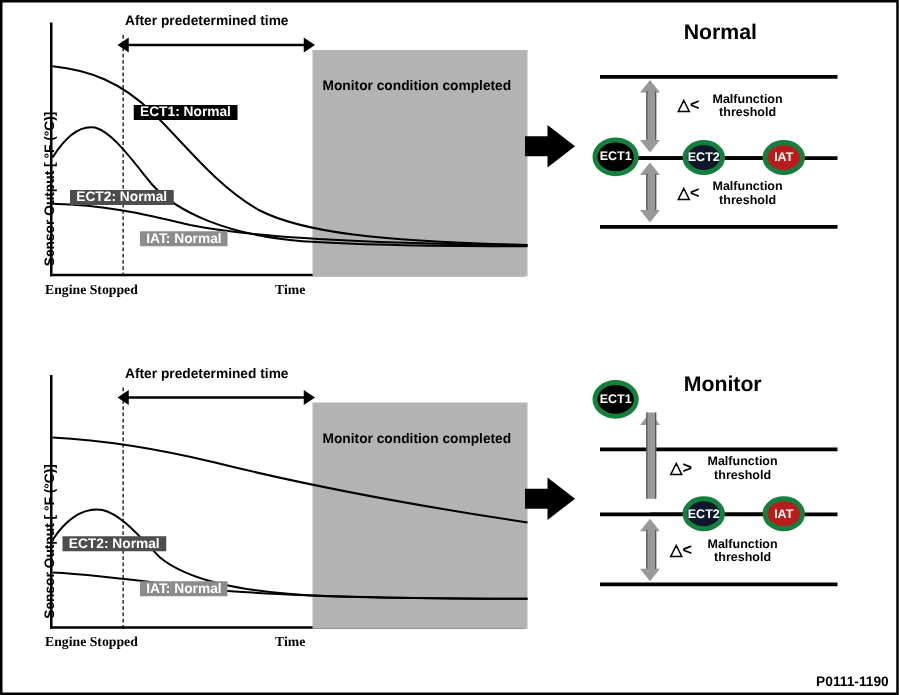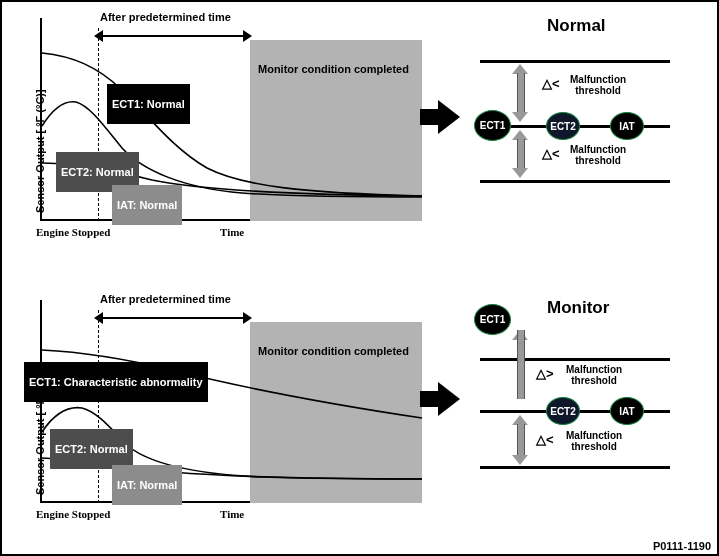--- a/index.html
+++ b/index.html
@@ -49,21 +49,21 @@
   .arrowspan { position:absolute; }
   .arrowspan .bar { position:absolute; left:8px; right:8px; top:5px; height:2px; background:#000; }
   .arrowspan .lhead, .arrowspan .rhead { position:absolute; top:0; width:0; height:0; }
   .arrowspan .lhead { left:0; border-top:6px solid transparent; border-bottom:6px solid transparent; border-right:9px solid #000; }
   .arrowspan .rhead { right:0; border-top:6px solid transparent; border-bottom:6px solid transparent; border-left:9px solid #000; }
   .spanlabel { position:absolute; font-size:11px; font-weight:bold; white-space:nowrap; }
 
   .tag {
     position:absolute;
     font-size:11px; font-weight:bold;
-    color:#fff; padding:14px 5px;
+    color:#fff; padding:0 5px;
     white-space:nowrap;
   }
   .tag.black { background:#000; }
   .tag.dark  { background:#4d4d4d; }
   .tag.gray  { background:#8c8c8c; }
 
   
   .bigarrow { position:absolute; }
   .bigarrow .shaft { position:absolute; left:0; top:9px; width:20px; height:16px; background:#000; }
   .bigarrow .head { position:absolute; left:18px; top:0; width:0; height:0;
@@ -72,26 +72,26 @@
   
   .schem { position:absolute;text-align:center; }
   .schem-title { position:absolute; font-size:17px; font-weight:bold; white-space:nowrap; }
   .hline { position:absolute; height:3px; background:#000; }
   .connector { position:absolute; height:2px; background:#000; }
   .node {
     position:absolute;
     border-radius:50%;
     display:flex; align-items:center; justify-content:center;
     font-size:10px; font-weight:bold; color:#fff;
-    border:1px solid #15803d;
+    border:4px solid #15803d;
     box-sizing:border-box;
   }
   .node.black { background:#000; }
   .node.mid   { background:#0f172a; }
-  .node.light { background:#000000; }
+  .node.light { background:#b91c1c; }
 
   .vspan { position:absolute; width:16px; }
   .vspan .bar { position:absolute; top:9px; bottom:9px; left:5px; width:6px; background:#999; border-left:1px solid #555; border-right:1px solid #555; }
   .vspan .up { position:absolute; top:0; left:0; width:0; height:0;
     border-left:8px solid transparent; border-right:8px solid transparent; border-bottom:10px solid #999; }
   .vspan .down { position:absolute; bottom:0; left:0; width:0; height:0;
     border-left:8px solid transparent; border-right:8px solid transparent; border-top:10px solid #999; }
   .vspan.uponly .bar { top:0; }
 
   .thr { position:absolute; font-size:10px; font-weight:bold; white-space:nowrap; line-height:11px; }
@@ -189,21 +189,20 @@
       <div class="grayzone" style="left:208px;top:22px;width:172px;height:181px;"></div>
       <div class="zonetext" style="left:216px;top:45px;">Monitor condition completed</div>
       <div class="dashline" style="left:56px;top:10px;height:193px;"></div>
 
       <svg width="380" height="203" style="position:absolute;left:0;top:0;">
         <path d="M0,50 C40,52 80,58 130,70 C190,85 280,103 380,118" fill="none" stroke="#000" stroke-width="1.6"></path>
         <path d="M0,132 C12,114 26,106 40,108 C56,112 70,130 86,146 C108,164 150,174 220,177 C290,179 340,179 380,179" fill="none" stroke="#000" stroke-width="1.6"></path>
         <path d="M0,158 C40,160 80,166 130,172 C190,177 280,179 380,179" fill="none" stroke="#000" stroke-width="1.6"></path>
       </svg>
 
-      <div class="tag black" style="left:-18px;top:62px;">ECT1: Characteristic abnormality</div>
       <div class="tag dark" style="left:8px;top:129px;">ECT2: Normal</div>
       <div class="tag gray" style="left:70px;top:165px;">IAT: Normal</div>
     </div>
 
     <div class="arrowspan" style="left:74px;top:22px;width:158px;height:12px;">
       <div class="lhead"></div>
         <div class="bar"></div>
         <div class="rhead"></div>
     </div>
     <div class="spanlabel" style="left:80px;top:3px;">After predetermined time</div>

